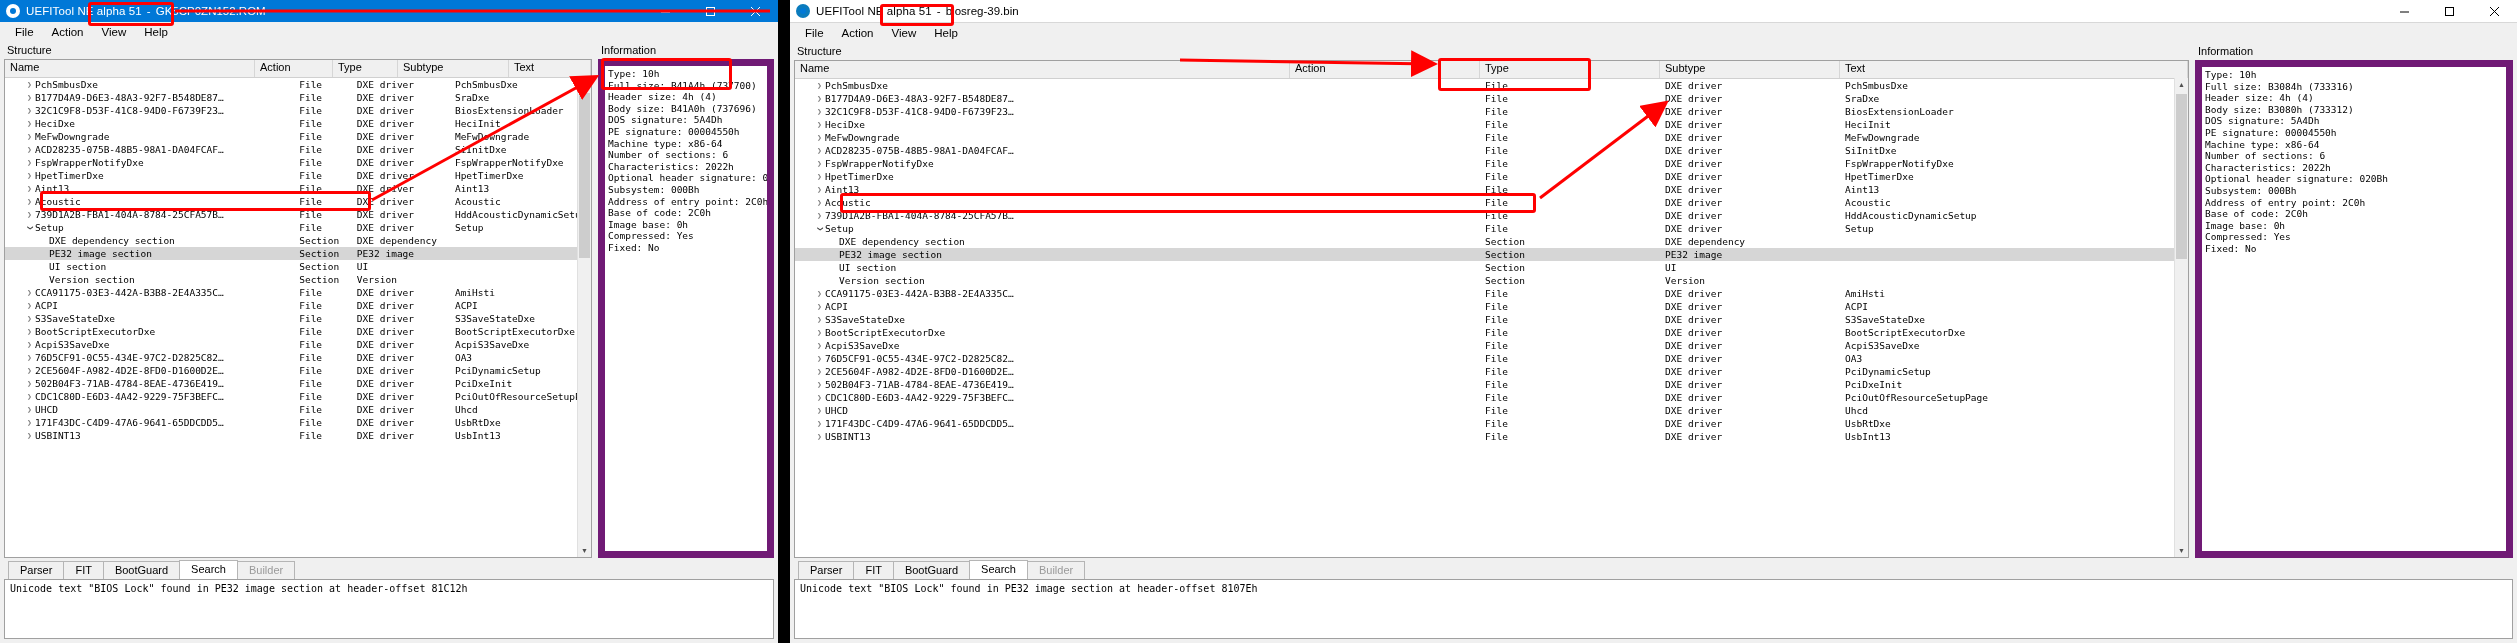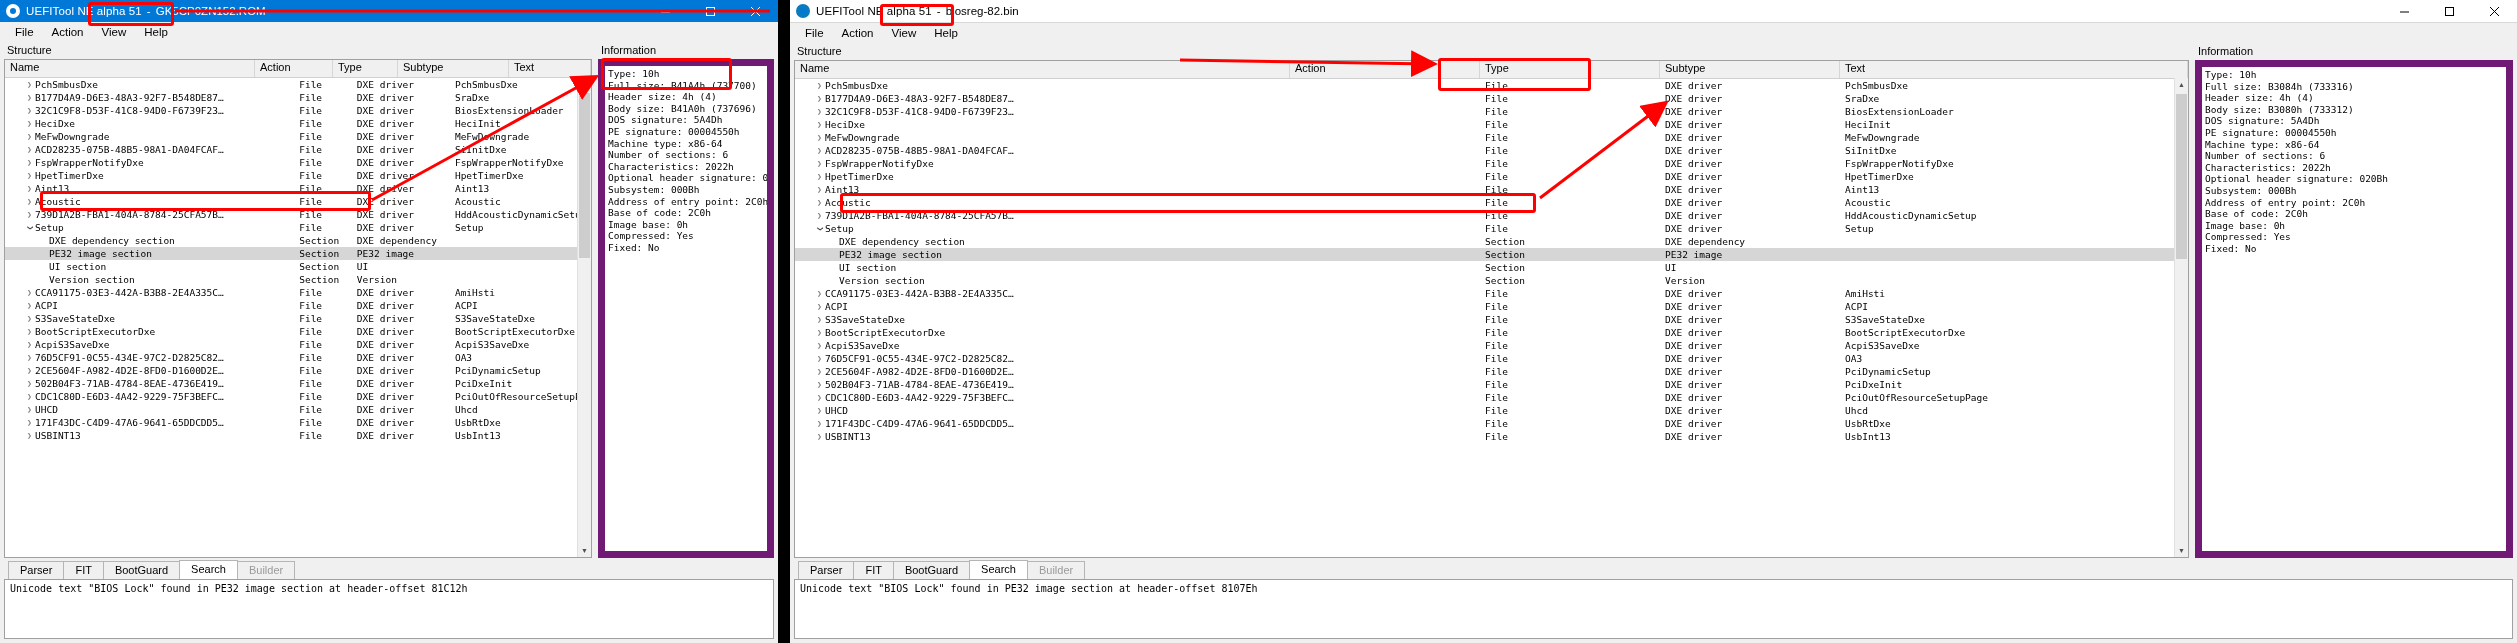--- a/index.html
+++ b/index.html
@@ -457,21 +457,21 @@
   </div>
   <div class="msgbox">Unicode text "BIOS Lock" found in PE32 image section at header-offset 81C12h</div>
 </div>
 
 <div class="win win-right">
 
   <div class="titlebar" style="background:#ffffff;border-bottom:1px solid #d8d8d8;">
     <span class="tb-icon" style="background:#0a7bbd;"></span>
     <span class="tb-title" style="color:#000;">UEFITool NE alpha 51</span>
     <span class="tb-title" style="color:#000;margin:0 5px;">-</span>
-    <span class="tb-file" style="color:#000;">biosreg-82.bin</span>
+    <span class="tb-file" style="color:#000;">biosreg-39.bin</span>
     <span class="tb-btns">
       <span class="tb-btn">
         <svg width="11" height="11" viewBox="0 0 11 11">
             <line x1="1" y1="6" x2="10" y2="6" stroke="#000" stroke-width="1"></line>
           </svg>
       </span>
       <span class="tb-btn">
         <svg width="11" height="11" viewBox="0 0 11 11">
             <rect x="1.5" y="1.5" width="8" height="8" fill="none" stroke="#000" stroke-width="1"></rect>
           </svg>

